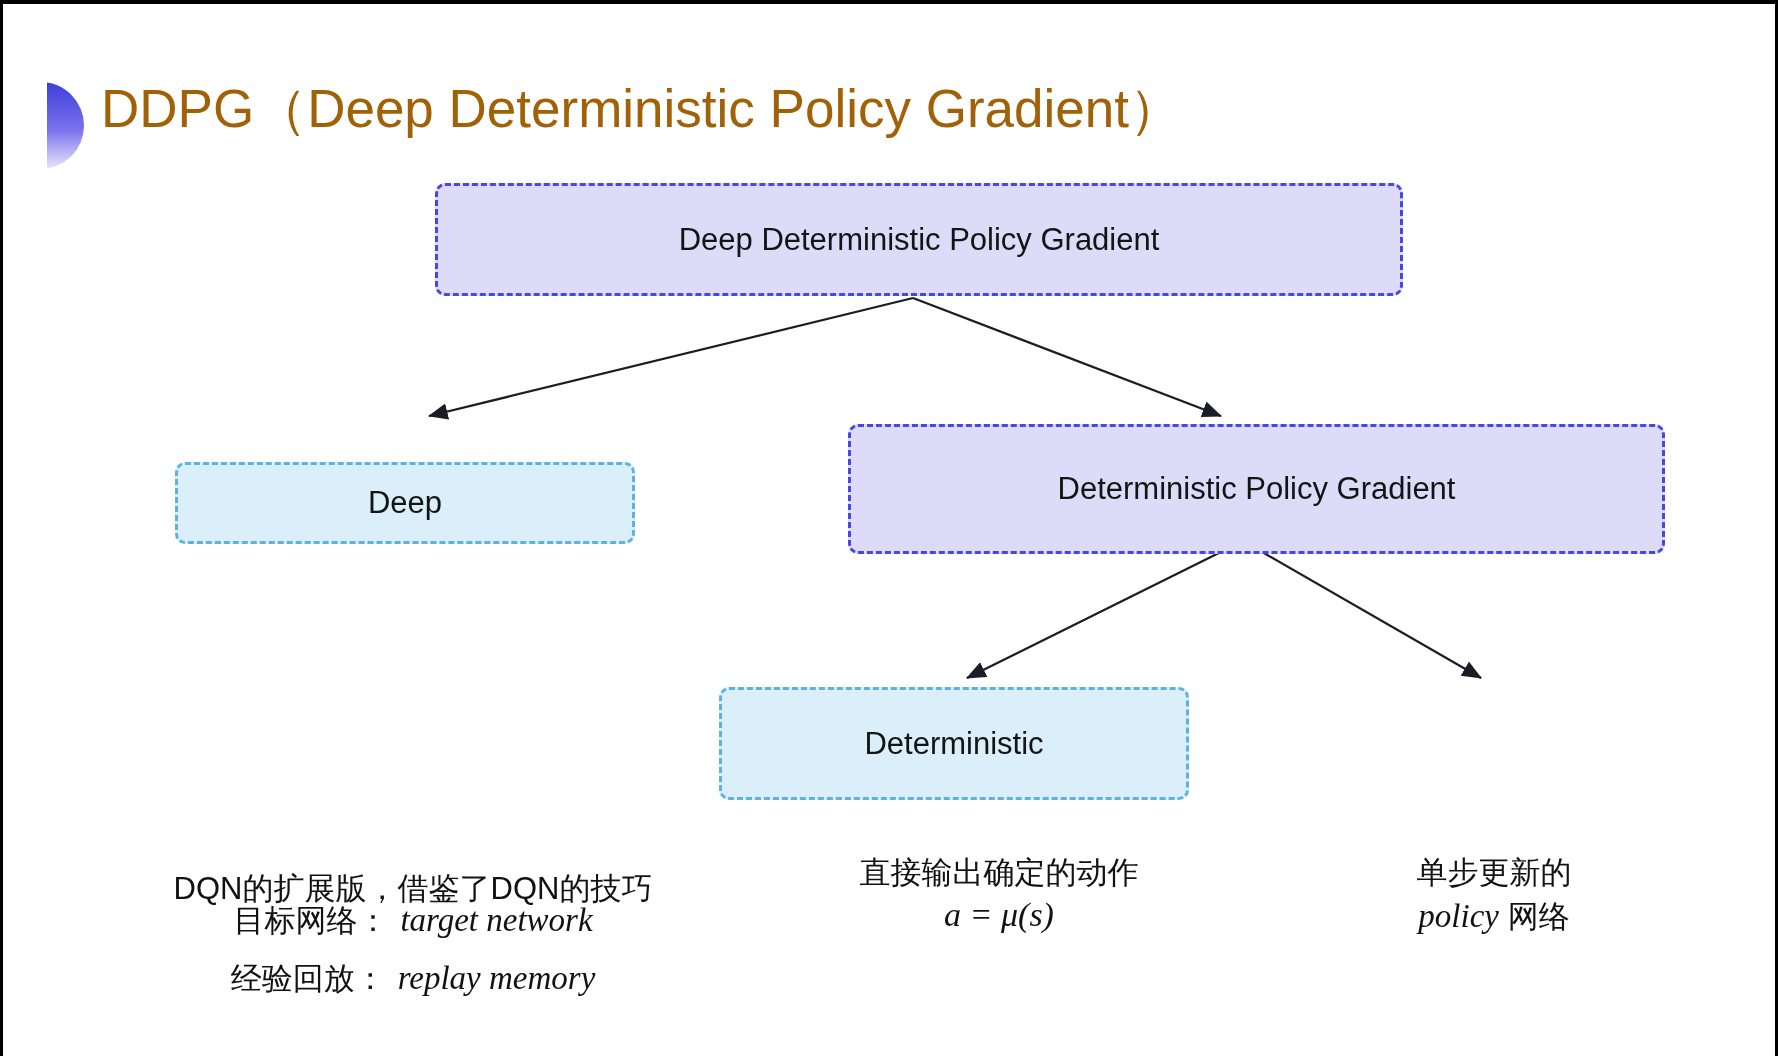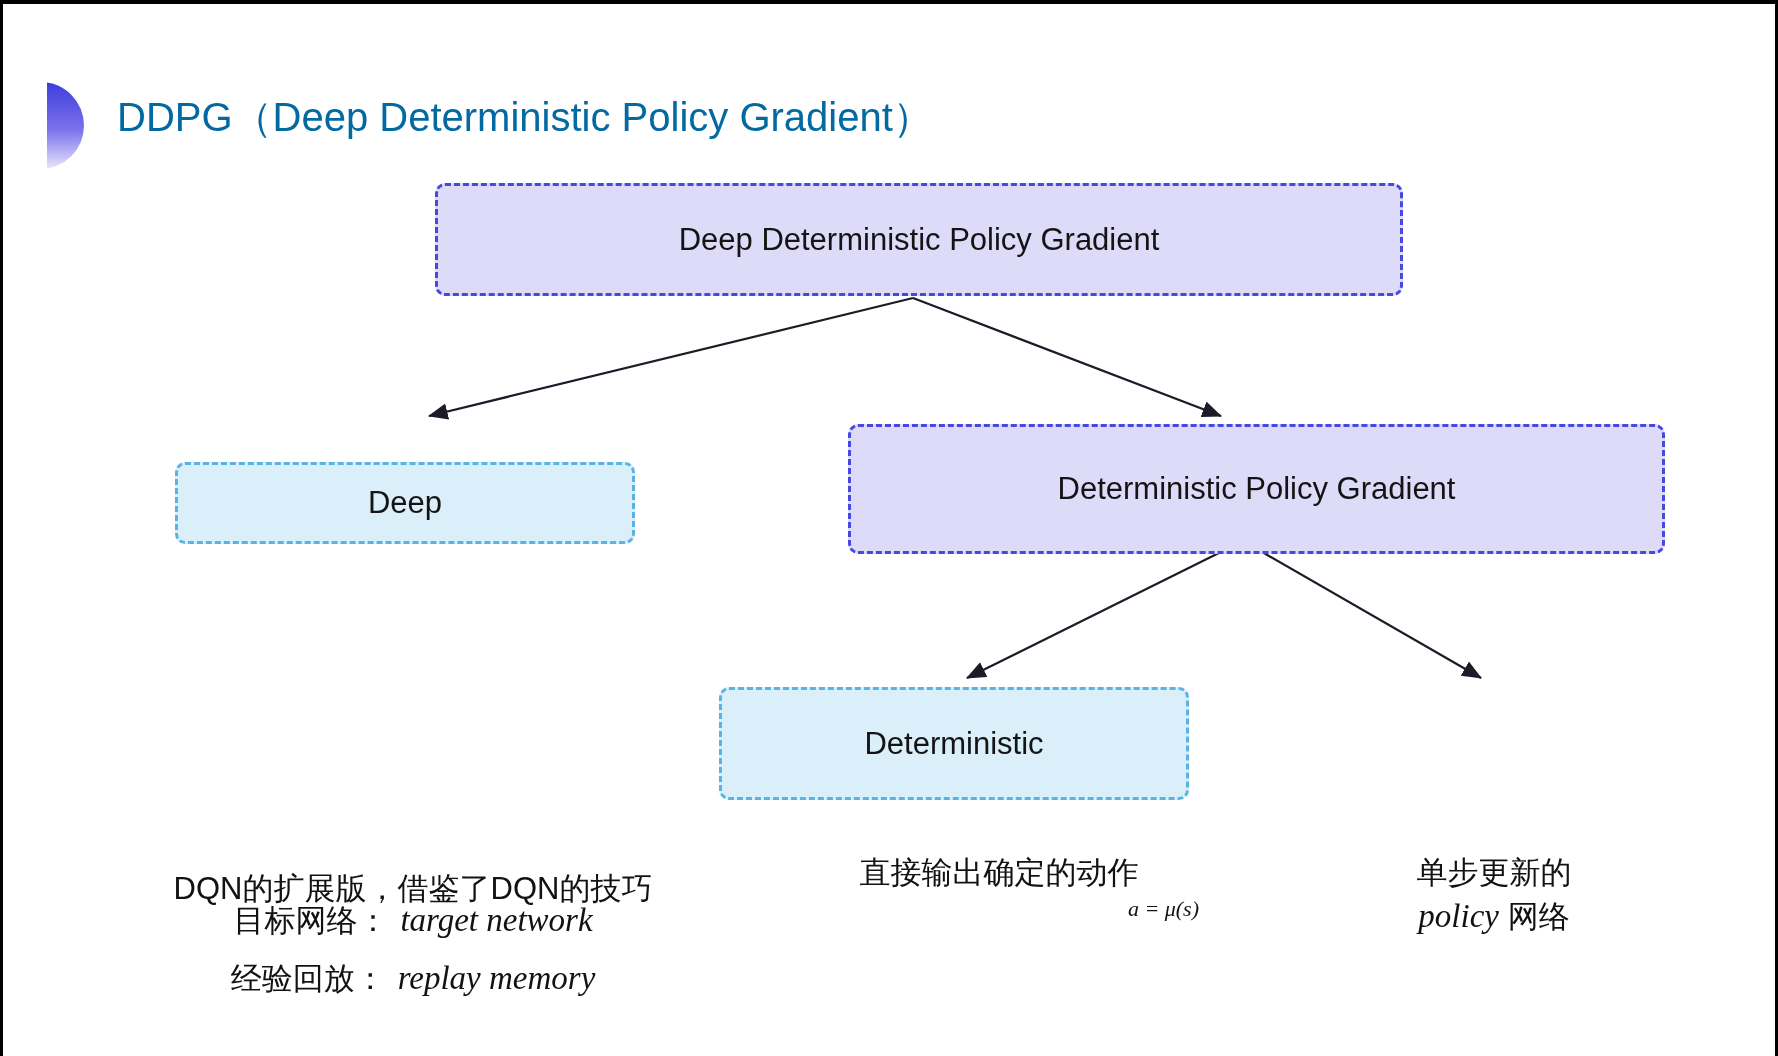--- a/index.html
+++ b/index.html
@@ -16,40 +16,40 @@
   }
   
   .bullet{
     position:absolute;left:44px;top:78px;width:37px;height:87px;overflow:hidden;
   }
   .bullet::before{
     content:"";position:absolute;left:-50px;top:0;width:87px;height:87px;border-radius:50%;
     background:linear-gradient(180deg,#3d3ddb 0%,#7b72ec 55%,#e7e7fc 100%);
   }
   .title{
-    position:absolute;left:98px;top:70px;margin:16px;
-    font-size:40px;font-weight:500;color:#0369a1;letter-spacing:0px;white-space:nowrap;
+    position:absolute;left:98px;top:70px;margin:0;
+    font-size:53px;font-weight:500;color:#a16207;letter-spacing:0px;white-space:nowrap;
   }
   .arrows{position:absolute;left:0;top:0;}
   .node{
     position:absolute;box-sizing:border-box;border-radius:10px;
     display:flex;align-items:center;justify-content:center;
     font-size:31px;font-weight:500;color:#141414;white-space:nowrap;
   }
   .node.purple{background:#dedbf9;border:3px dashed #4747e2;}
   .node.blue{background:#daeffa;border:3px dashed #5cb3e2;}
   .note-line{
     position:absolute;text-align:center;
     font-size:31px;font-weight:500;color:#121212;white-space:nowrap;
   }
   .serif-it{
     font-family:"Liberation Serif","DejaVu Serif",serif;
     font-style:italic;font-weight:500;font-size:33px;
   }
-  .formula{font-size:22px;text-align:right;}
+  .formula{font-size:34px;}
   .val-gap{margin-left:12px;}
 </style>
 </head>
 <body>
 
 <div class="stage">
 
   <div class="bullet"></div>
   <h1 class="title">DDPG（Deep Deterministic Policy Gradient）</h1>
 

